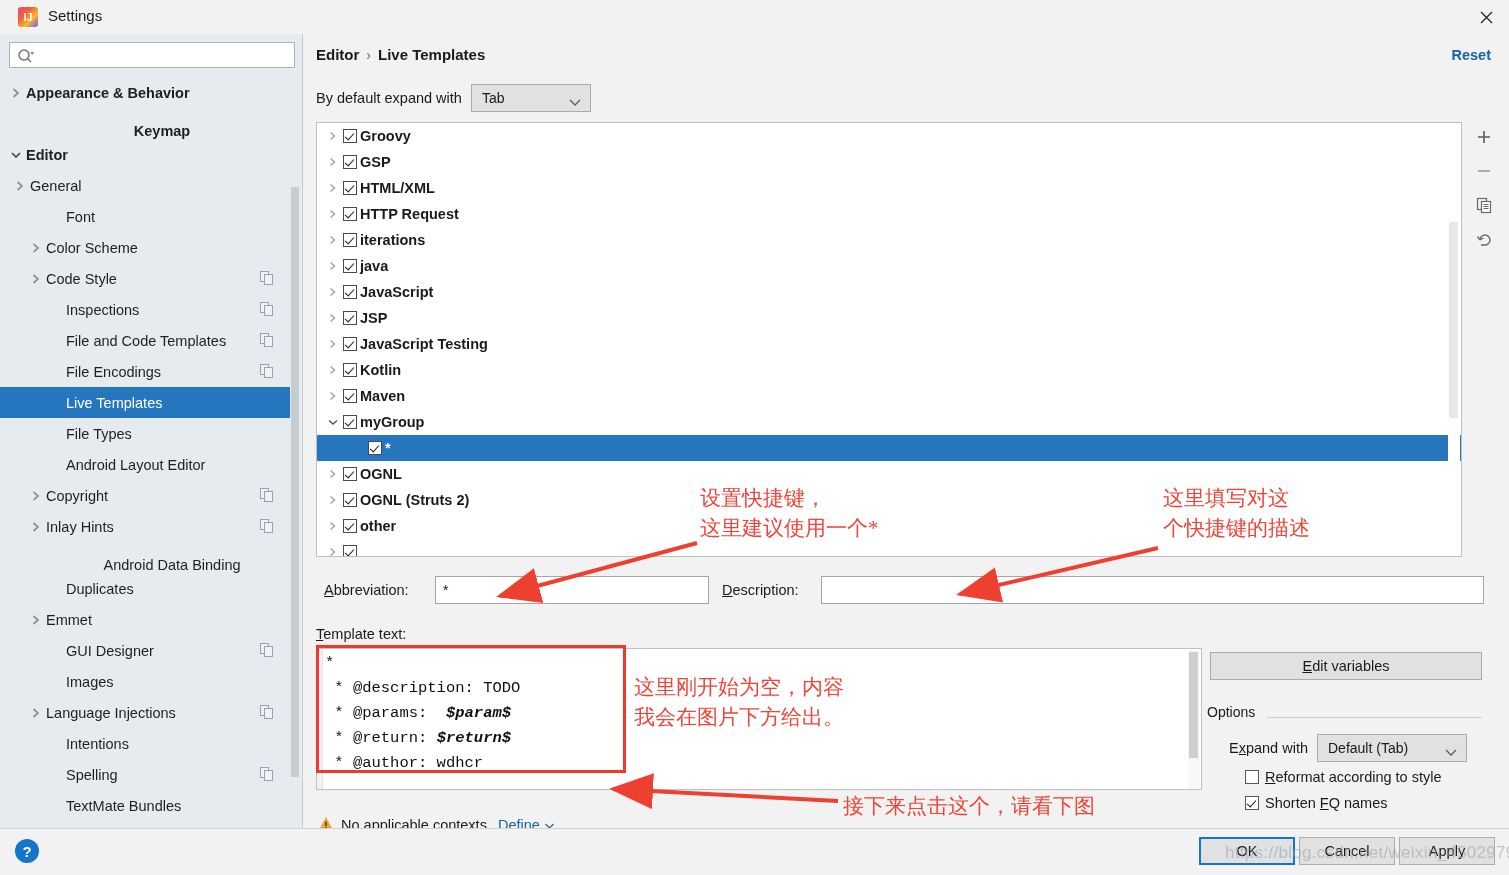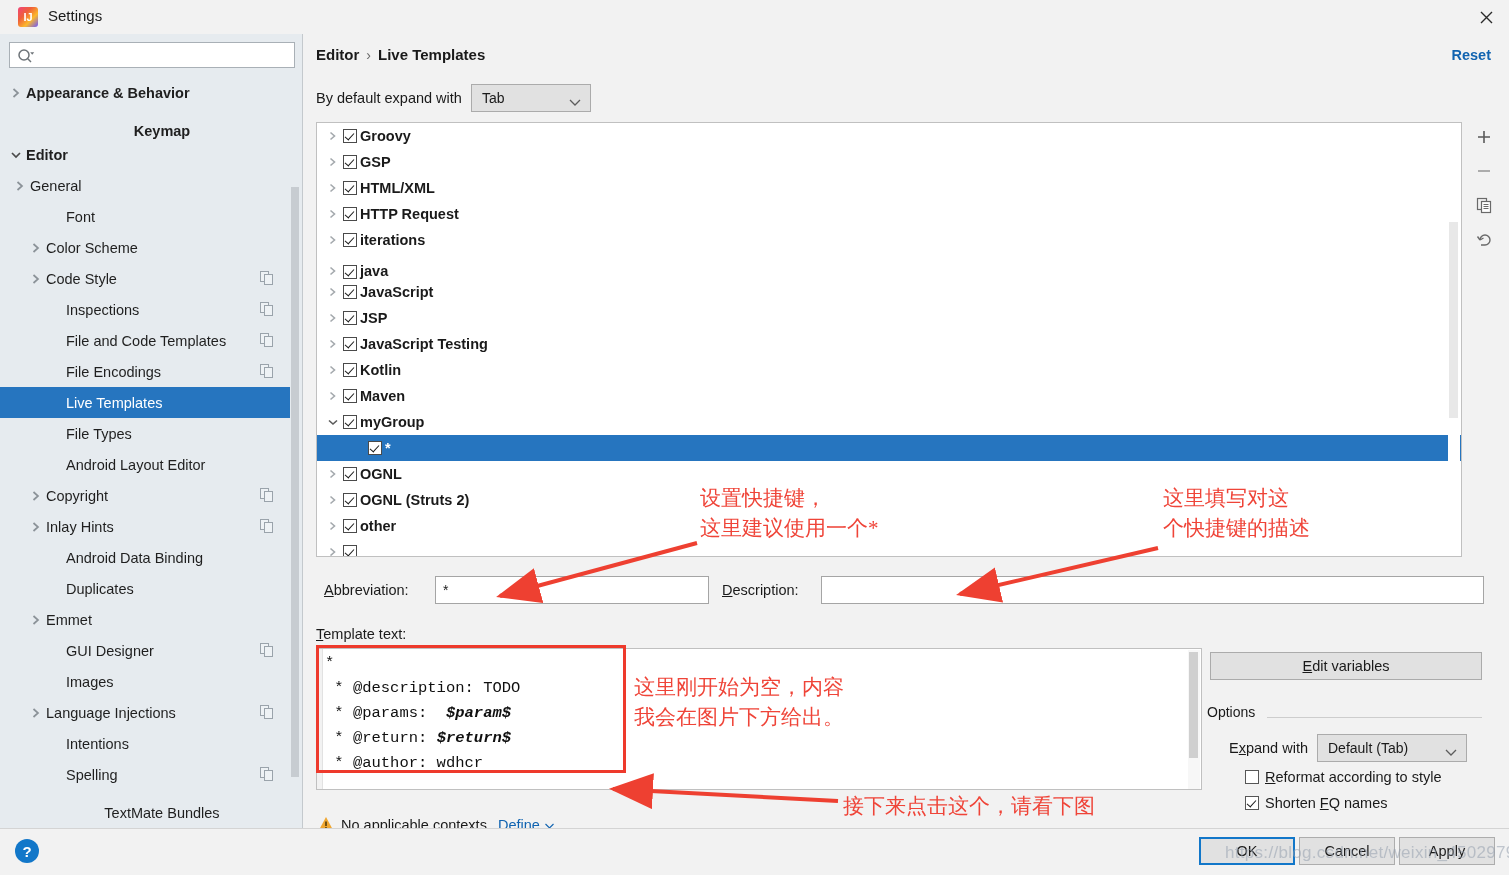--- a/index.html
+++ b/index.html
@@ -380,21 +380,21 @@
             <svg width="10" height="12" viewBox="0 0 10 12">
               <path d="M2.5 2 L7 6 L2.5 10" stroke="#8b9298" stroke-width="1.7" fill="none"></path>
             </svg>
           </span>
           <span class="t-label">Inlay Hints</span>
           <span class="copy-badge"><svg width="14" height="14" viewBox="0 0 14 14">
               <rect x="0.5" y="0.5" width="8" height="10" stroke="#9aa3ab" stroke-width="1" fill="#eef2f5"></rect>
               <rect x="4.5" y="3.5" width="8" height="10" stroke="#9aa3ab" stroke-width="1" fill="#eef2f5"></rect>
             </svg></span>
         </div>
-        <div class="tree-row" style="padding-left: 48px;">
+        <div class="tree-row" style="padding-left: 48px; flex-direction: column;">
           <span class="tw"></span>
           <span class="t-label">Android Data Binding</span>
         </div>
         <div class="tree-row" style="padding-left: 48px;">
           <span class="tw"></span>
           <span class="t-label">Duplicates</span>
         </div>
         <div class="tree-row" style="padding-left: 28px;">
           <span class="tw">
             <svg width="10" height="12" viewBox="0 0 10 12">
@@ -432,21 +432,21 @@
           <span class="t-label">Intentions</span>
         </div>
         <div class="tree-row" style="padding-left: 48px;">
           <span class="tw"></span>
           <span class="t-label">Spelling</span>
           <span class="copy-badge"><svg width="14" height="14" viewBox="0 0 14 14">
               <rect x="0.5" y="0.5" width="8" height="10" stroke="#9aa3ab" stroke-width="1" fill="#eef2f5"></rect>
               <rect x="4.5" y="3.5" width="8" height="10" stroke="#9aa3ab" stroke-width="1" fill="#eef2f5"></rect>
             </svg></span>
         </div>
-        <div class="tree-row" style="padding-left: 28px; flex-direction: column;">
+        <div class="tree-row" style="padding-left: 48px;">
           <span class="tw"></span>
           <span class="t-label">TextMate Bundles</span>
         </div>
       </div>
 
     <div class="sb-track">
       <div class="sb-thumb" style="top:110px;height:590px;"></div>
     </div>
   </div>
 
@@ -512,21 +512,21 @@
           </div>
           <div class="list-row" style="padding-left: 8px;">
             <span class="tw">
               <svg width="10" height="12" viewBox="0 0 10 12">
                 <path d="M2.5 2.5 L6.5 6 L2.5 9.5" stroke="#a4a9ad" stroke-width="1.6" fill="none"></path>
               </svg>
             </span>
             <span class="chk on"></span>
             <span class="l-label">iterations</span>
           </div>
-          <div class="list-row" style="padding-left: 8px; align-items: flex-end;">
+          <div class="list-row" style="padding-left: 8px;">
             <span class="tw">
               <svg width="10" height="12" viewBox="0 0 10 12">
                 <path d="M2.5 2.5 L6.5 6 L2.5 9.5" stroke="#a4a9ad" stroke-width="1.6" fill="none"></path>
               </svg>
             </span>
             <span class="chk on"></span>
             <span class="l-label">java</span>
           </div>
           <div class="list-row" style="padding-left: 8px;">
             <span class="tw">

